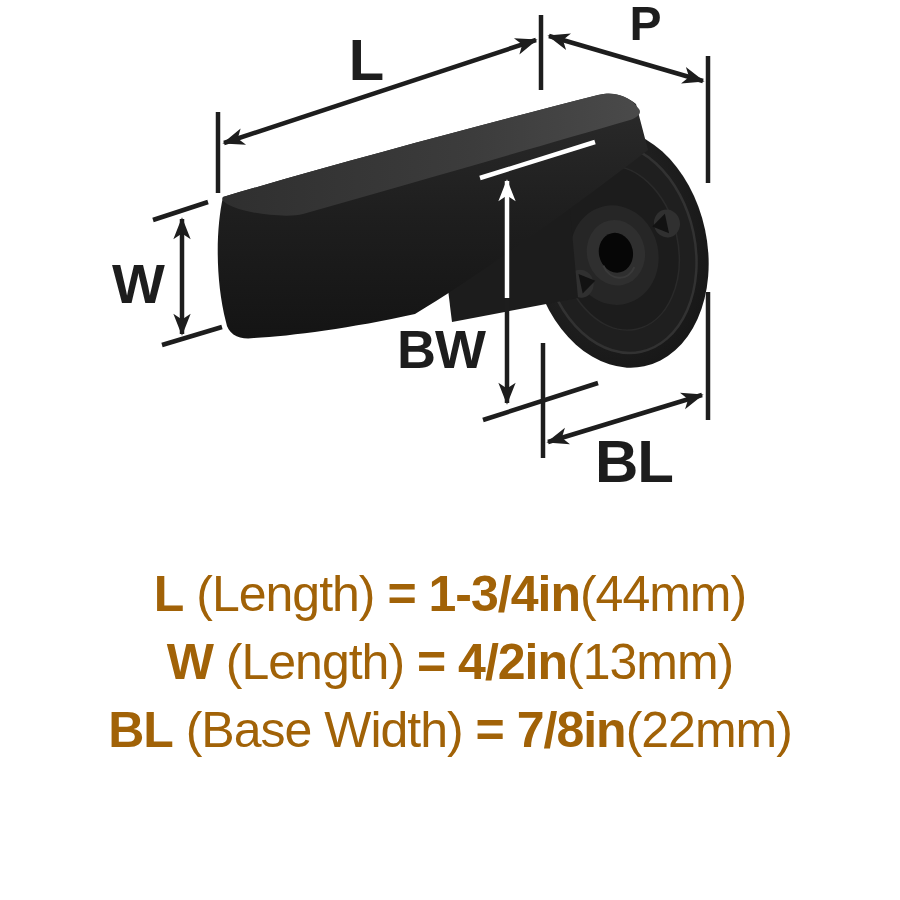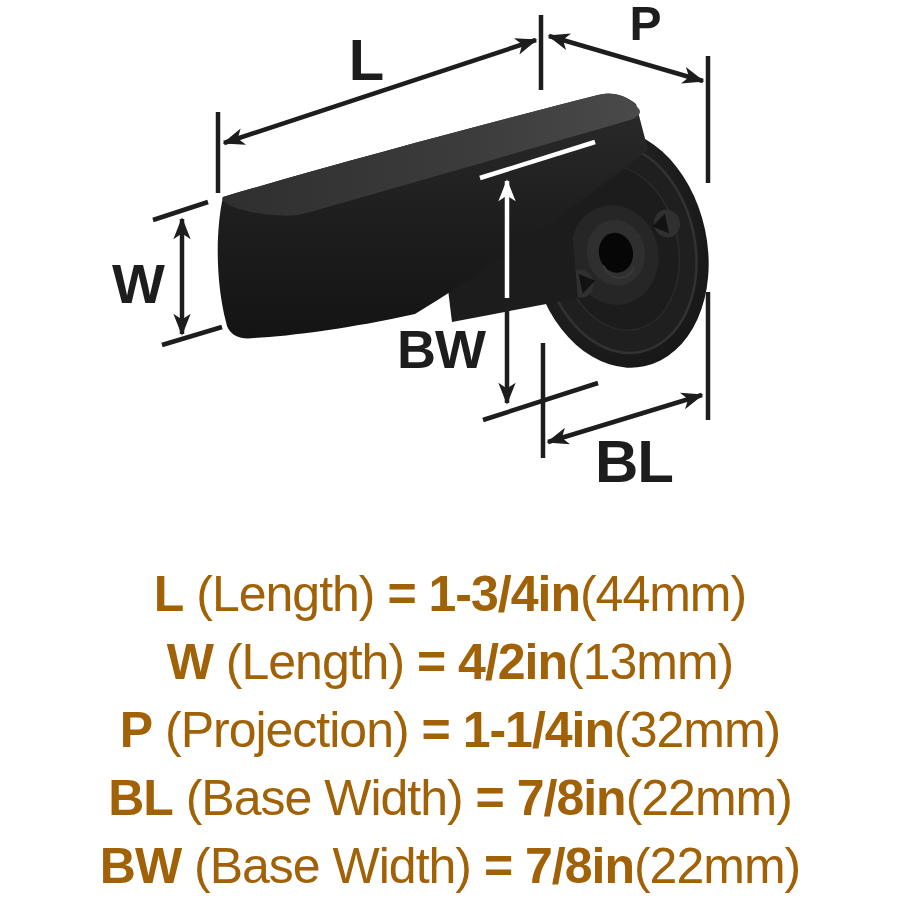--- a/index.html
+++ b/index.html
@@ -133,18 +133,16 @@
     <text class="dim-label" x="366" y="80" font-size="58" text-anchor="middle">L</text>
     <text class="dim-label" x="645" y="40" font-size="48" text-anchor="middle">P</text>
     <text class="dim-label" x="138" y="303" font-size="56" text-anchor="middle">W</text>
     <text class="dim-label" x="441" y="368" font-size="54" text-anchor="middle">BW</text>
     <text class="dim-label" x="634" y="482" font-size="60" text-anchor="middle">BL</text>
   </svg>
 
   <div class="specs">
     <div class="spec-row"><span class="b">L</span> <span class="r">(Length)</span> <span class="b">=</span> <span class="b">1-3/4in</span><span class="r">(44mm)</span></div>
     <div class="spec-row"><span class="b">W</span> <span class="r">(Length)</span> <span class="b">=</span> <span class="b">4/2in</span><span class="r">(13mm)</span></div>
-    <div class="spec-row"><span class="b">P</span> <span class="r">(Projection)</span> <span class="b">=</span> <span class="b">1-1/4in</span><span class="r">(32mm)</span></div>
     <div class="spec-row"><span class="b">BL</span> <span class="r">(Base Width)</span> <span class="b">=</span> <span class="b">7/8in</span><span class="r">(22mm)</span></div>
-    <div class="spec-row"><span class="b">BW</span> <span class="r">(Base Width)</span> <span class="b">=</span> <span class="b">7/8in</span><span class="r">(22mm)</span></div>
   </div>
 
 </div>
 
 </body></html>

